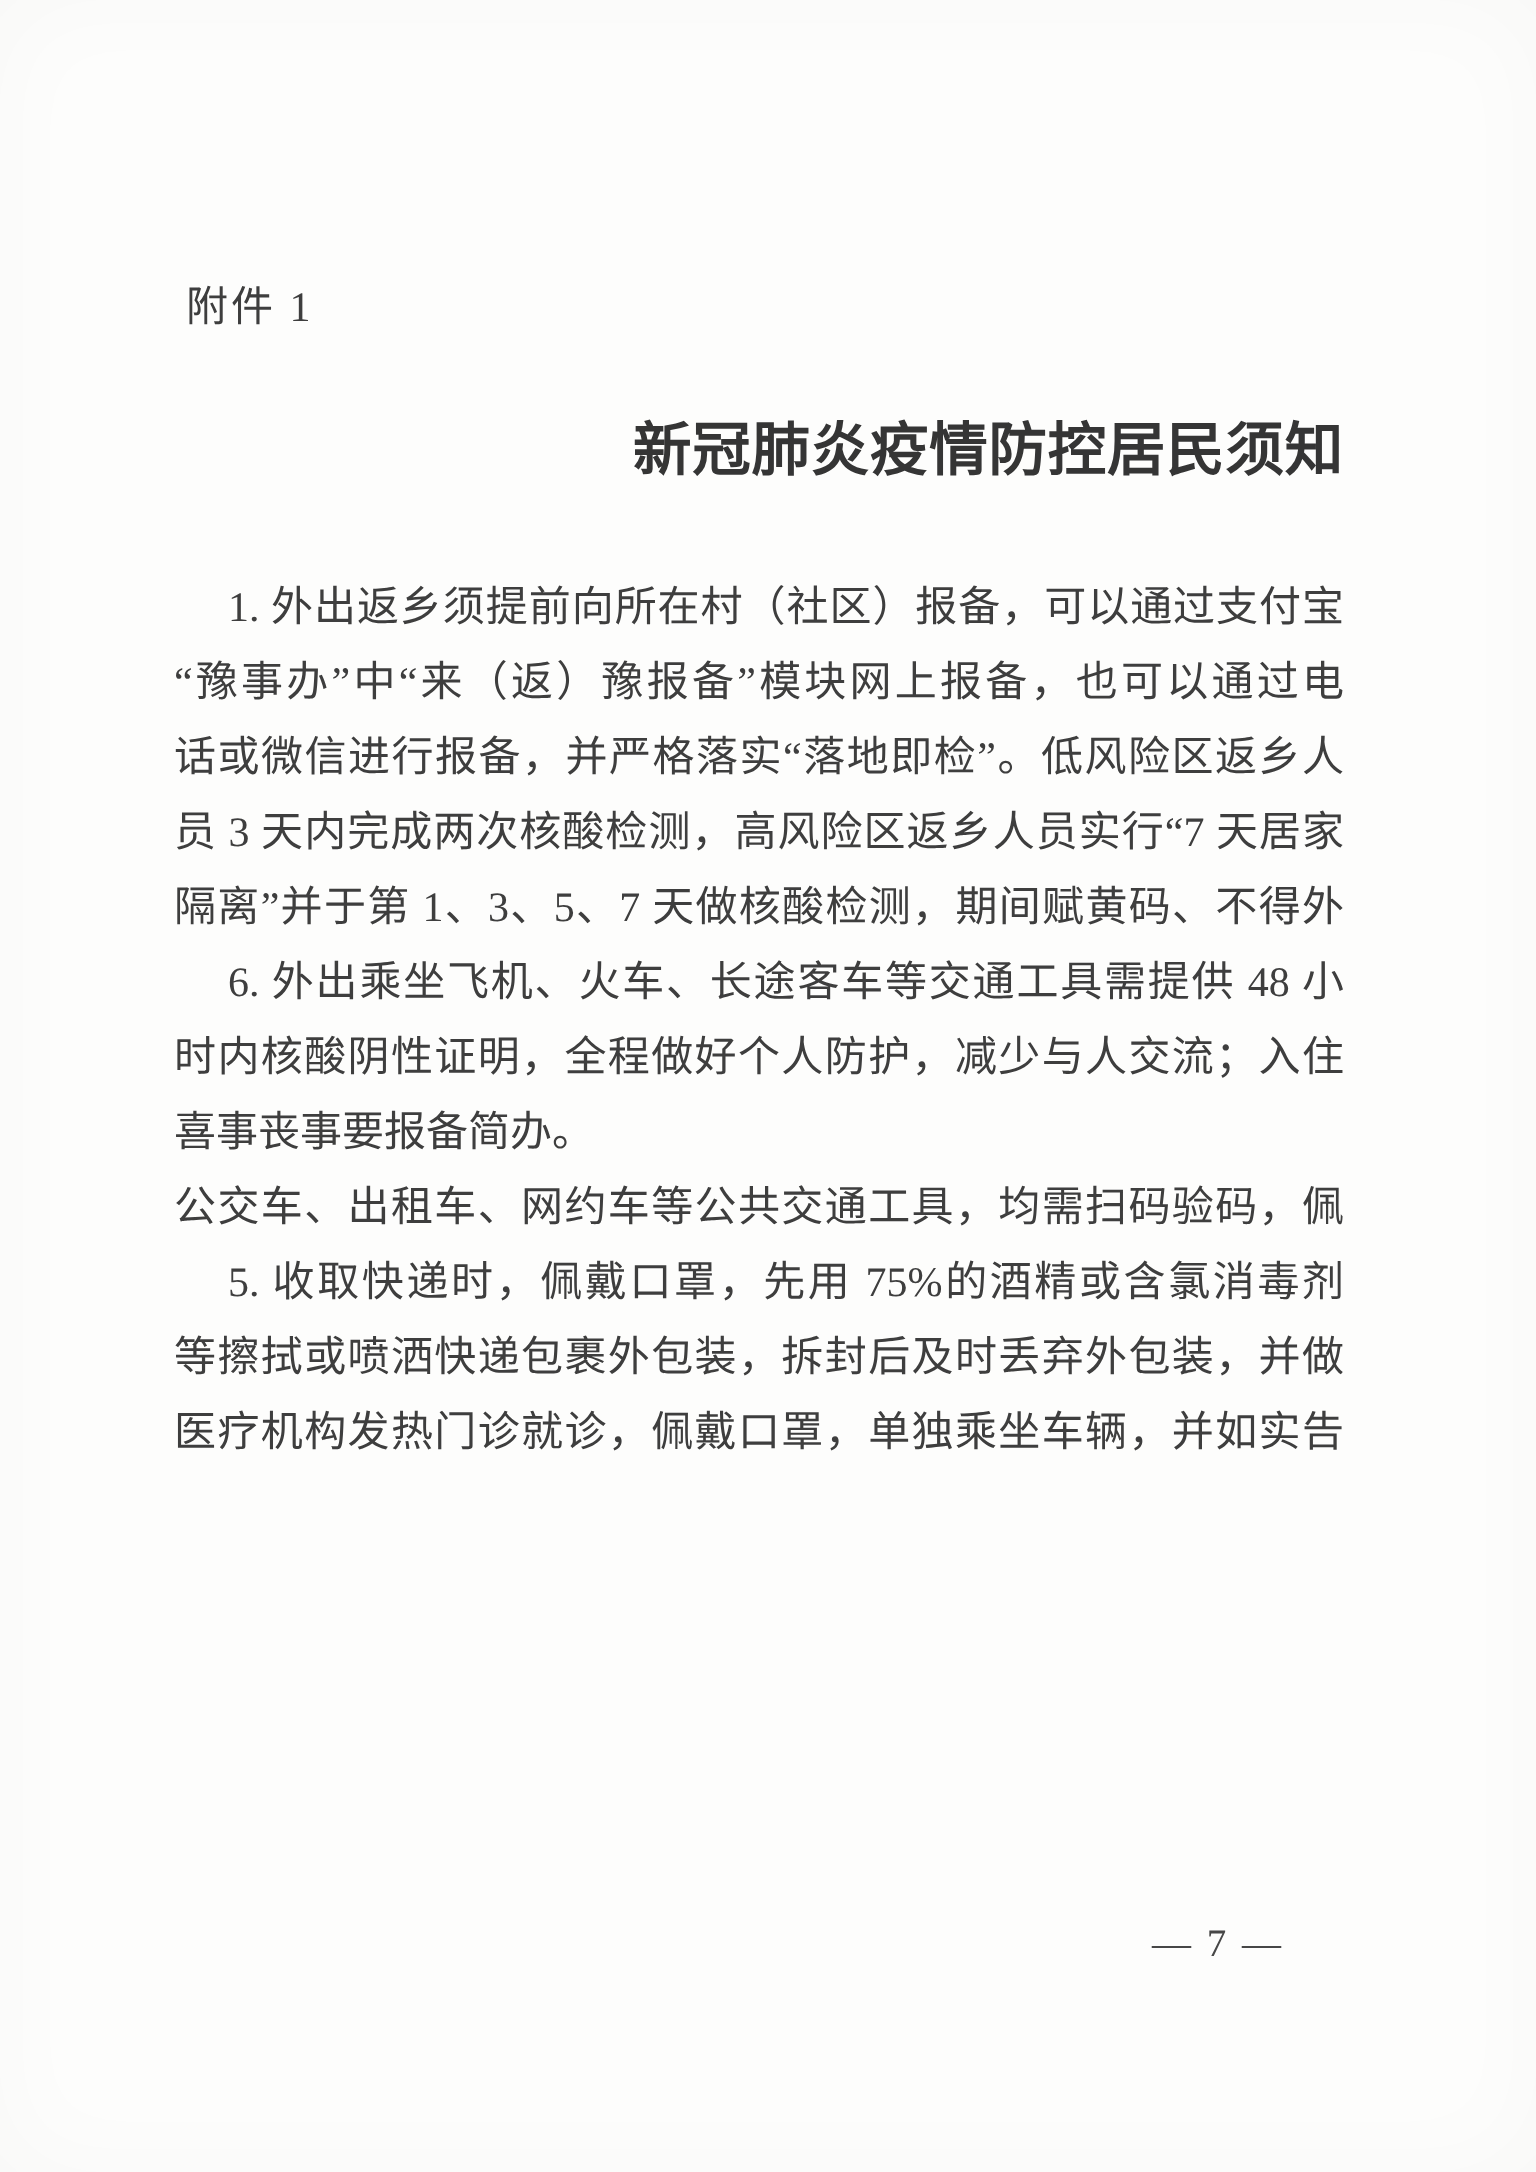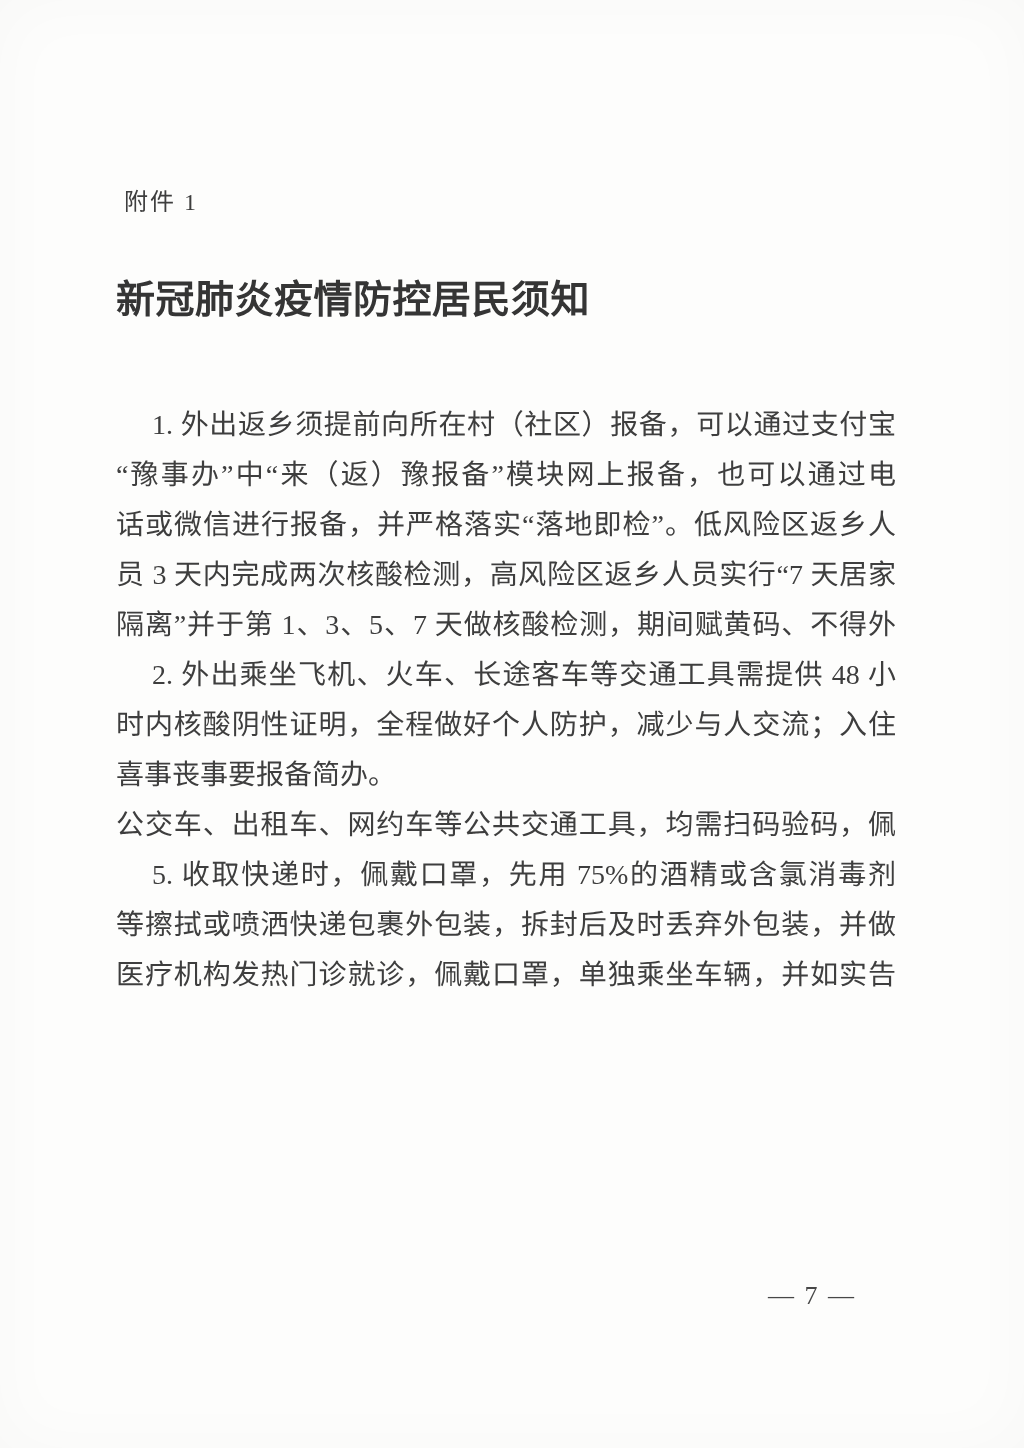--- a/index.html
+++ b/index.html
@@ -13,38 +13,38 @@
     height: 1448px;
     background: var(--paper, #fdfdfc);
     color: var(--ink, #3e3e3e);
     box-shadow: inset 0 0 70px rgba(0,0,0,0.025);
     overflow: hidden;
   }
   .attachment-label {
     position: absolute;
     left: 124px;
     top: 182px;
-    font-size: 24px;
+    font-size: 28px;
     letter-spacing: 2px;
   }
   .doc-title {
     position: absolute;
     left: 116px;
     top: 268px;
     width: 780px;
-    text-align: left;
+    text-align: right;
     font-size: 39px;
     font-weight: bold;
     color: #353535;
     letter-spacing: 0.5px;
   }
   .doc-body {
     position: absolute;
     left: 116px;
-    top: 400px;
+    top: 381px;
     width: 780px;
   }
   .line {
     height: 50px;
     line-height: 50px;
     font-size: 28px;
     text-align: justify;
     text-align-last: justify;
     overflow: hidden;
     color: var(--ink, #3e3e3e);
@@ -71,21 +71,21 @@
   <div class="attachment-label">附件 1</div>
 
   <h1 class="doc-title">新冠肺炎疫情防控居民须知</h1>
 
   <div class="doc-body">
       <div class="line first">1. 外出返乡须提前向所在村（社区）报备，可以通过支付宝</div>
       <div class="line">“豫事办”中“来（返）豫报备”模块网上报备，也可以通过电</div>
       <div class="line">话或微信进行报备，并严格落实“落地即检”。低风险区返乡人</div>
       <div class="line">员 3 天内完成两次核酸检测，高风险区返乡人员实行“7 天居家</div>
       <div class="line plast">隔离”并于第 1、3、5、7 天做核酸检测，期间赋黄码、不得外出。</div>
-      <div class="line first">2. 外出乘坐飞机、火车、长途客车等交通工具需提供 48 小</div>
+      <div class="line first">6. 外出乘坐飞机、火车、长途客车等交通工具需提供 48 小</div>
       <div class="line">时内核酸阴性证明，全程做好个人防护，减少与人交流；入住宾</div>
       <div class="line plast">喜事丧事要报备简办。</div>
       <div class="line">公交车、出租车、网约车等公共交通工具，均需扫码验码，佩戴</div>
       <div class="line first">5. 收取快递时，佩戴口罩，先用 75%的酒精或含氯消毒剂</div>
       <div class="line">等擦拭或喷洒快递包裹外包装，拆封后及时丢弃外包装，并做好</div>
       <div class="line plast">医疗机构发热门诊就诊，佩戴口罩，单独乘坐车辆，并如实告知</div>
     </div>
 
   <div class="page-number">— 7 —</div>
 </div>

